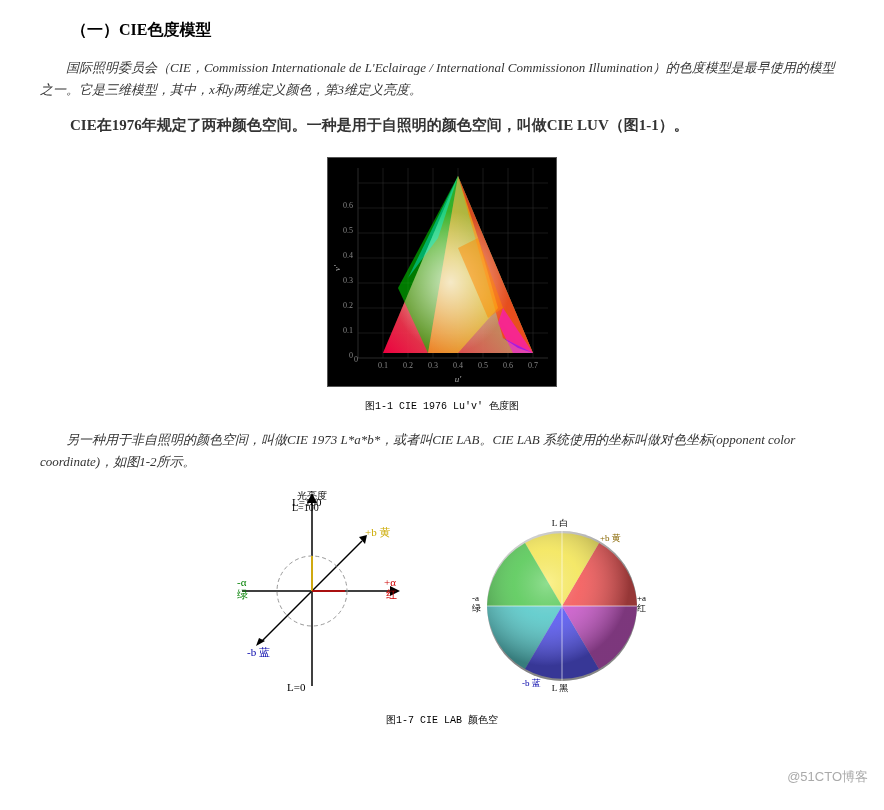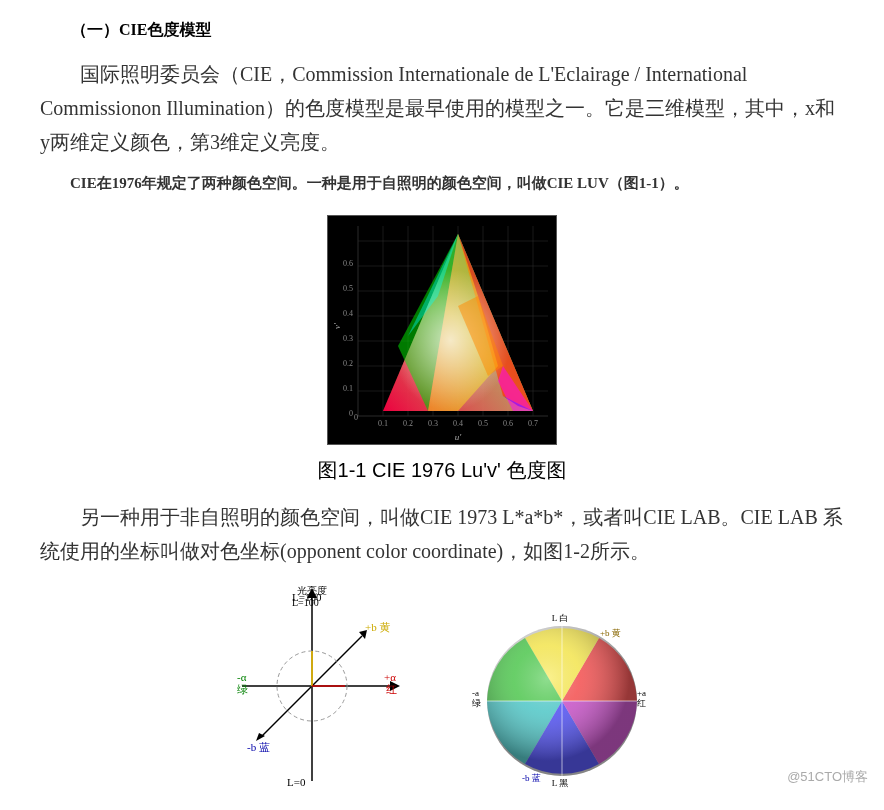--- a/index.html
+++ b/index.html
@@ -17,40 +17,41 @@
       font-weight: bold;
       margin-bottom: 16px;
       color: #000;
       margin-left: 31px;
     }
     .paragraph {
       text-indent: 2em;
       line-height: 1.7;
       margin-bottom: 12px;
       color: #333;
-      font-size: 20px;
+      font-size: 13px;
+      font-style: italic;
     }
     .paragraph-noindent {
       text-indent: 2em;
       line-height: 1.7;
       margin-bottom: 12px;
       color: #333;
       font-size: 15px;
       font-weight: bold;
     }
     .figure-container {
       text-align: center;
       margin: 18px auto 8px auto;
     }
     .figure-caption {
       text-align: center;
-      font-size: 20px;
+      font-size: 10px;
       color: #000;
       margin: 8px 0 16px 0;
-      font-family: Liberation Sans, sans-serif;
+      font-family: Liberation Mono, monospace;
     }
     .watermark {
       position: fixed;
       bottom: 24px;
       right: 16px;
       color: #aaa;
       font-size: 13px;
       font-family: Arial, sans-serif;
     }
   </style>

